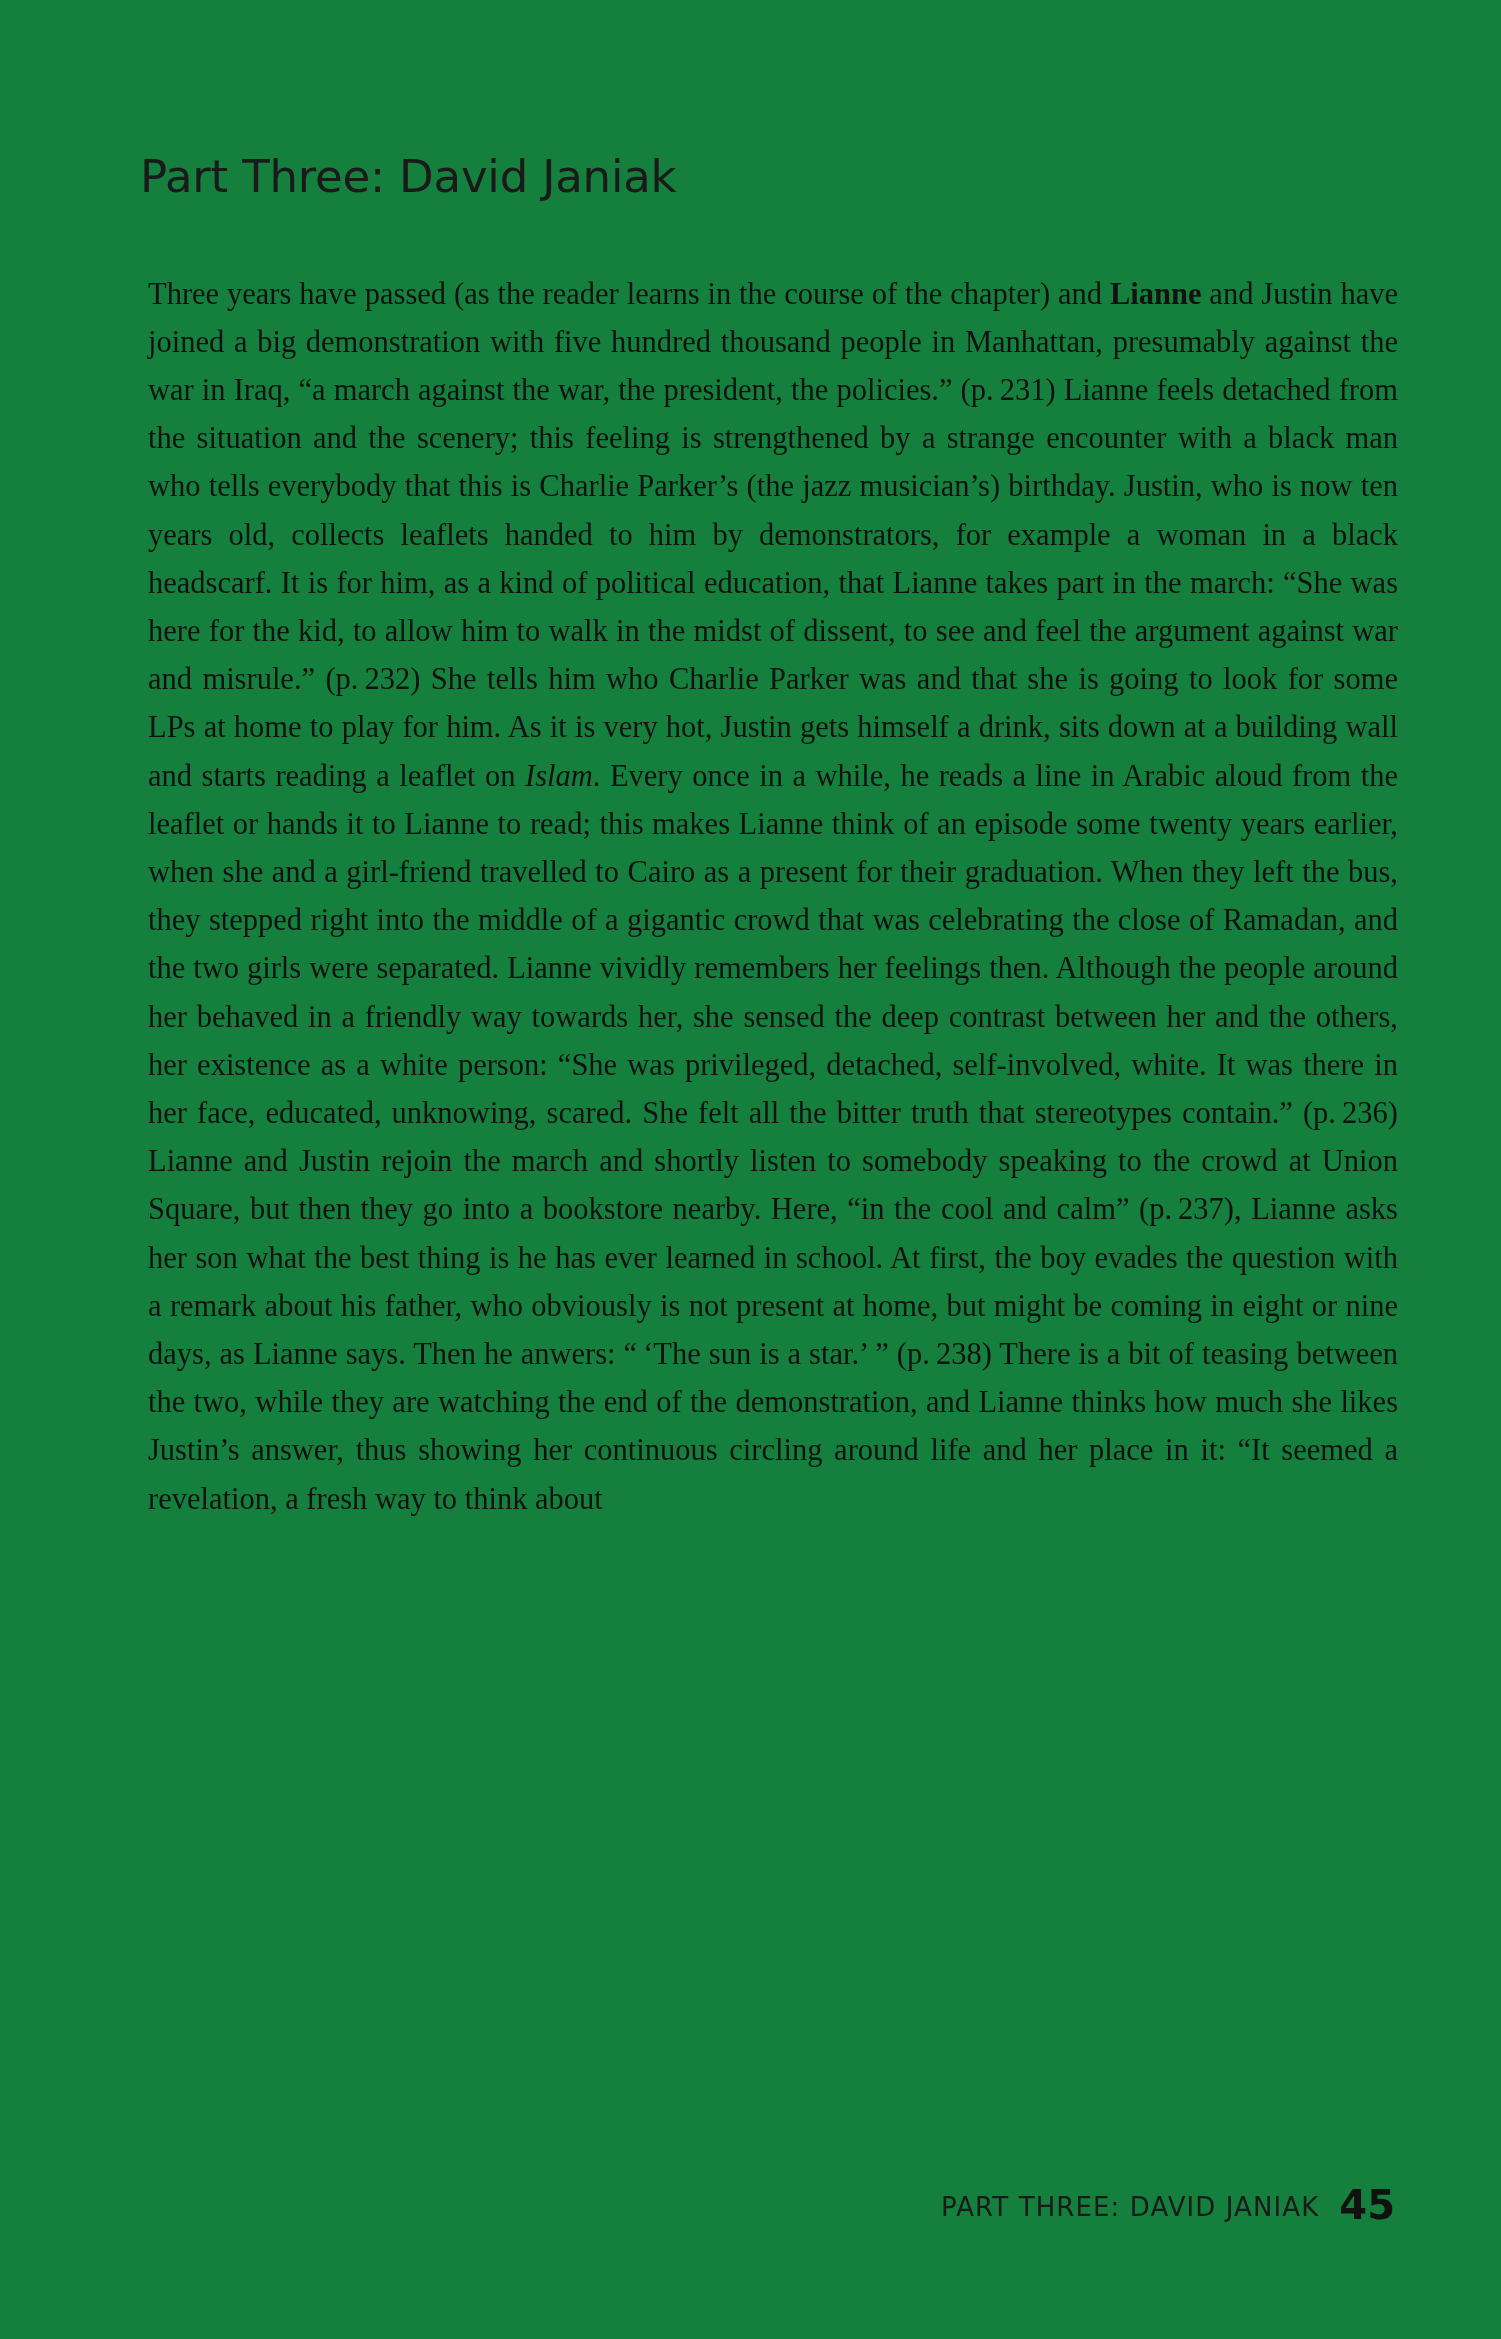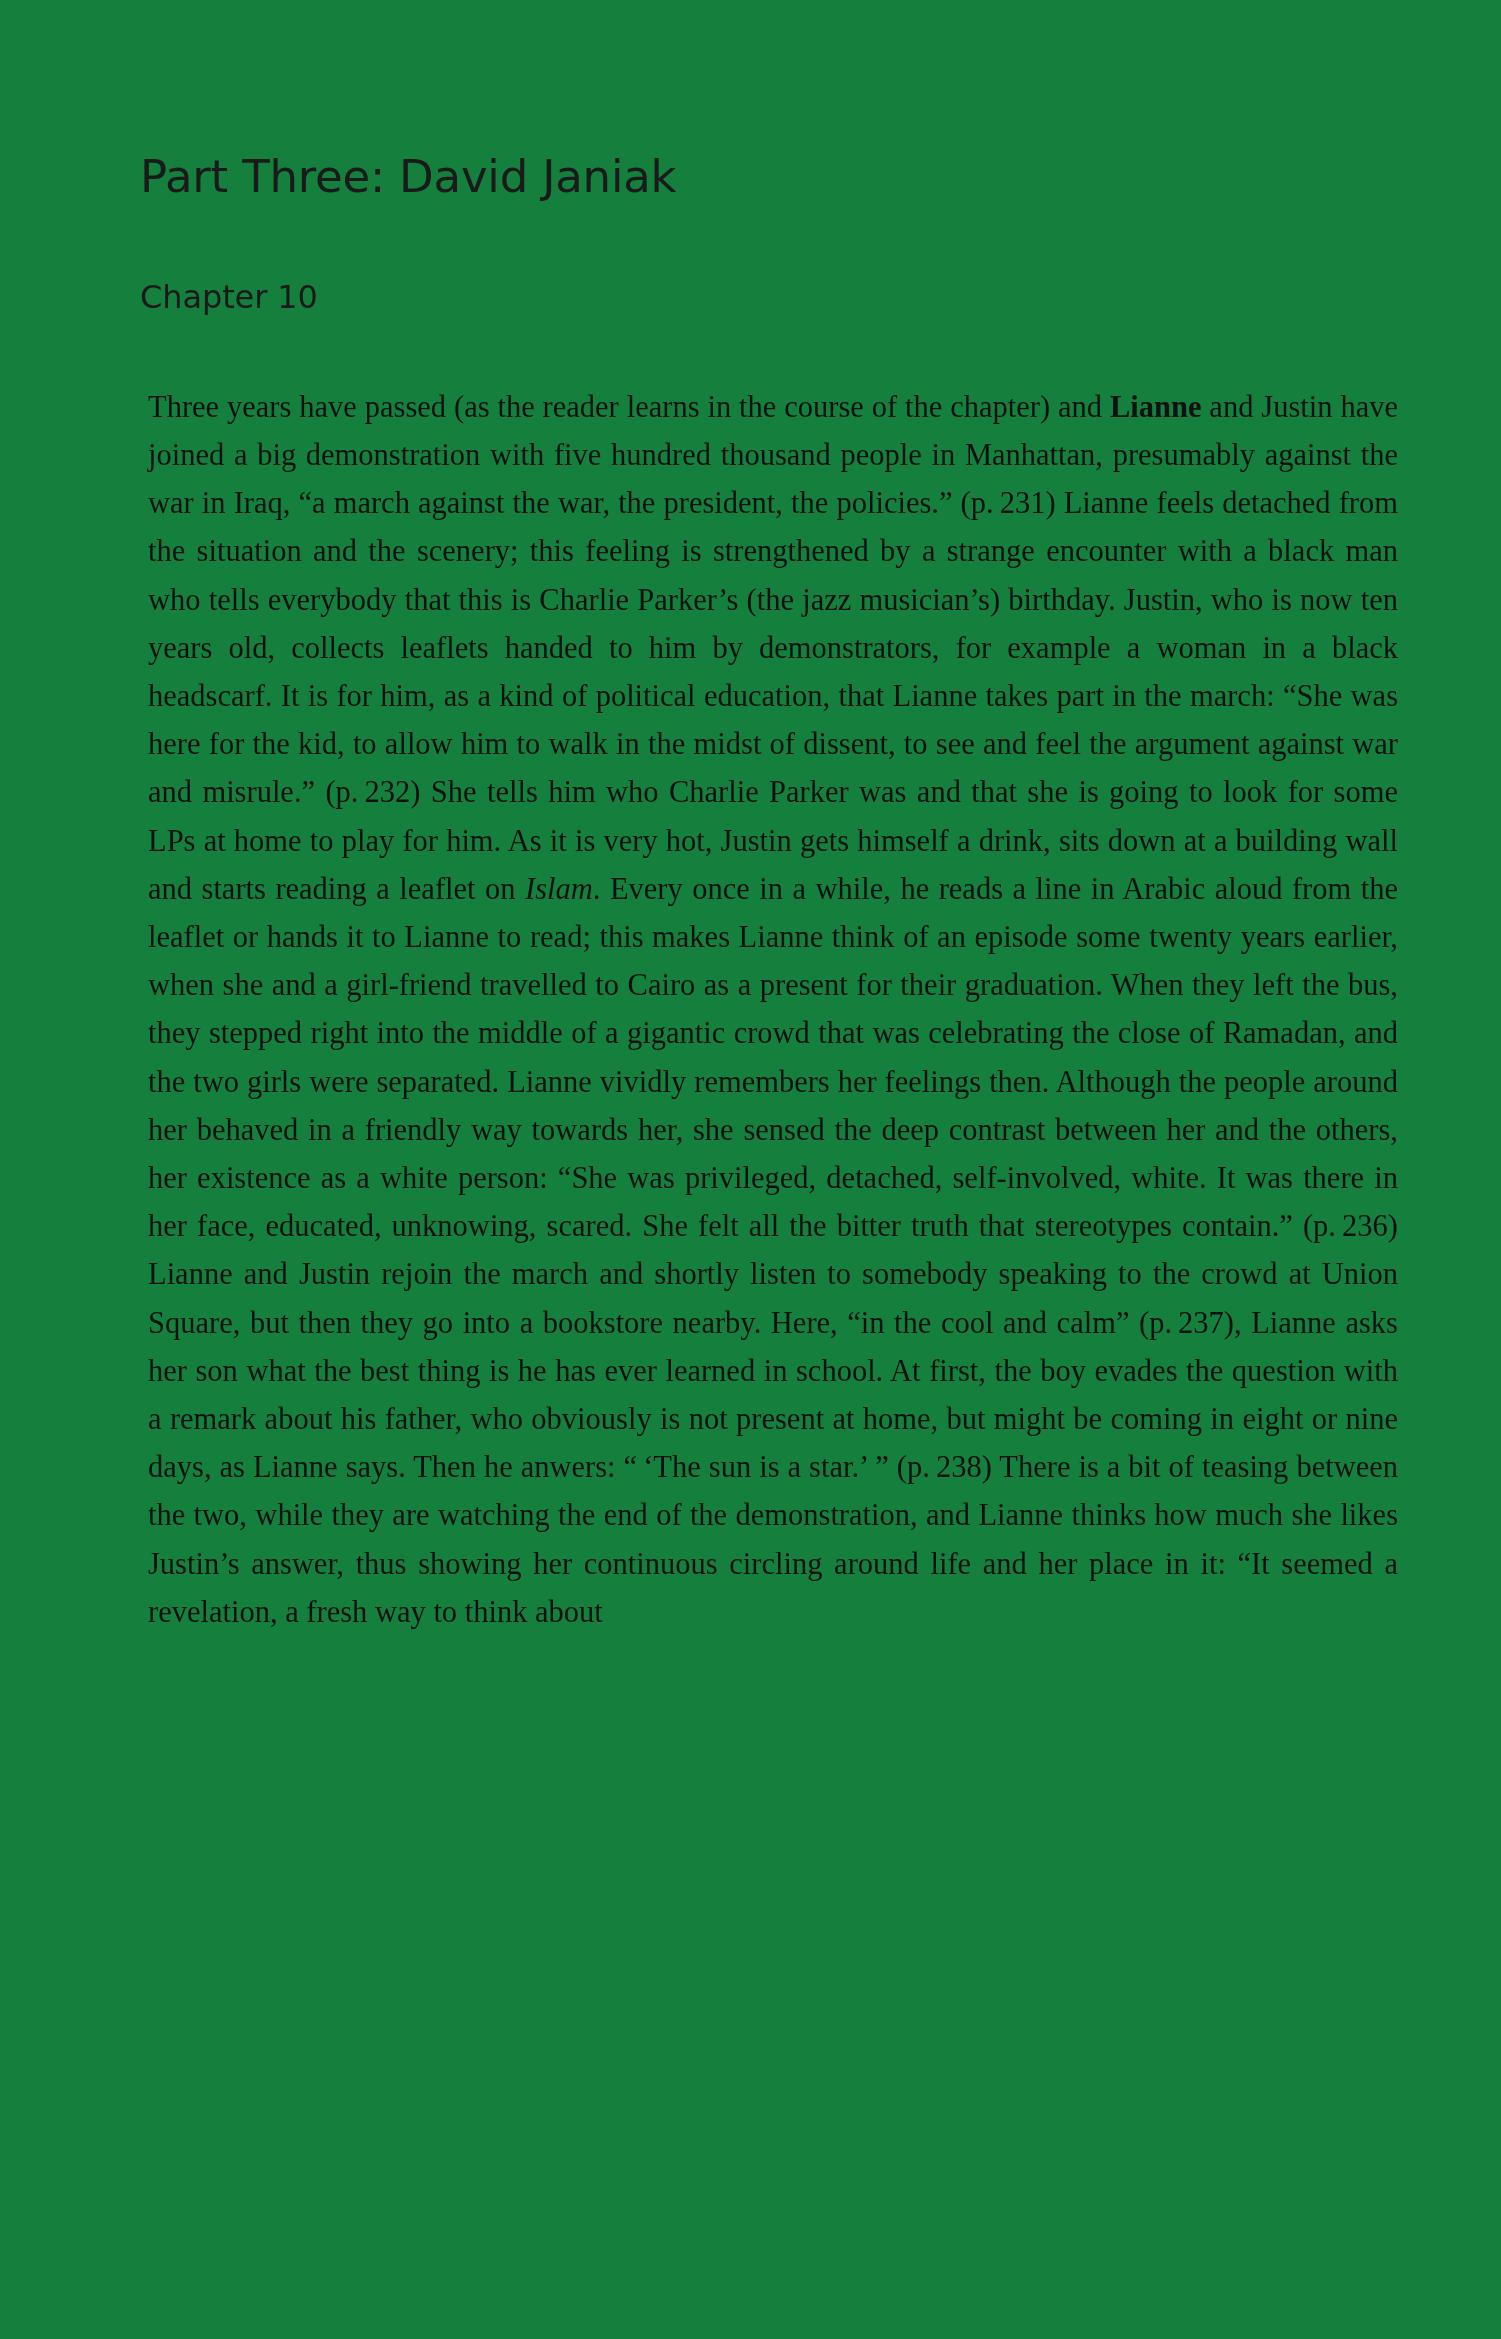--- a/index.html
+++ b/index.html
@@ -97,19 +97,22 @@
   }
 </style>
 </head>
 <body>
 
 <div class="page">
   <div class="content">
 
     <h1 class="part-title">Part Three: David Janiak</h1>
 
-    <h2 class="chapter-title">Chapter 10</h2>
 
     <p class="body-text">Three years have passed (as the reader learns in the course of the chapter) and <b>Lianne</b> and Justin have joined a big demonstration with five hundred thousand people in Manhattan, presumably against the war in Iraq, “a march against the war, the president, the policies.” (p. 231) Lianne feels detached from the situation and the scenery; this feeling is strengthened by a strange encounter with a black man who tells everybody that this is Charlie Parker’s (the jazz musician’s) birthday. Justin, who is now ten years old, collects leaflets handed to him by demonstrators, for example a woman in a black headscarf. It is for him, as a kind of political education, that Lianne takes part in the march: “She was here for the kid, to allow him to walk in the midst of dissent, to see and feel the argument against war and misrule.” (p. 232) She tells him who Charlie Parker was and that she is going to look for some LPs at home to play for him. As it is very hot, Justin gets himself a drink, sits down at a building wall and starts reading a leaflet on <i>Islam</i>. Every once in a while, he reads a line in Arabic aloud from the leaflet or hands it to Lianne to read; this makes Lianne think of an episode some twenty years earlier, when she and a girl-friend travelled to Cairo as a present for their graduation. When they left the bus, they stepped right into the middle of a gigantic crowd that was celebrating the close of Ramadan, and the two girls were separated. Lianne vividly remembers her feelings then. Although the people around her behaved in a friendly way towards her, she sensed the deep contrast between her and the others, her existence as a white person: “She was privileged, detached, self-involved, white. It was there in her face, educated, unknowing, scared. She felt all the bitter truth that stereotypes contain.” (p. 236) Lianne and Justin rejoin the march and shortly listen to somebody speaking to the crowd at Union Square, but then they go into a bookstore nearby. Here, “in the cool and calm” (p. 237), Lianne asks her son what the best thing is he has ever learned in school. At first, the boy evades the question with a remark about his father, who obviously is not present at home, but might be coming in eight or nine days, as Lianne says. Then he anwers: “ ‘The sun is a star.’ ” (p. 238) There is a bit of teasing between the two, while they are watching the end of the demonstration, and Lianne thinks how much she likes Justin’s answer, thus showing her continuous circling around life and her place in it: “It seemed a revelation, a fresh way to think about</p>
 
+    <div class="footer">
+      <span class="footer-running-head">PART THREE: DAVID JANIAK</span>
+      <span class="footer-page-number">45</span>
+    </div>
 
   </div>
 </div>
 
 </body></html>

